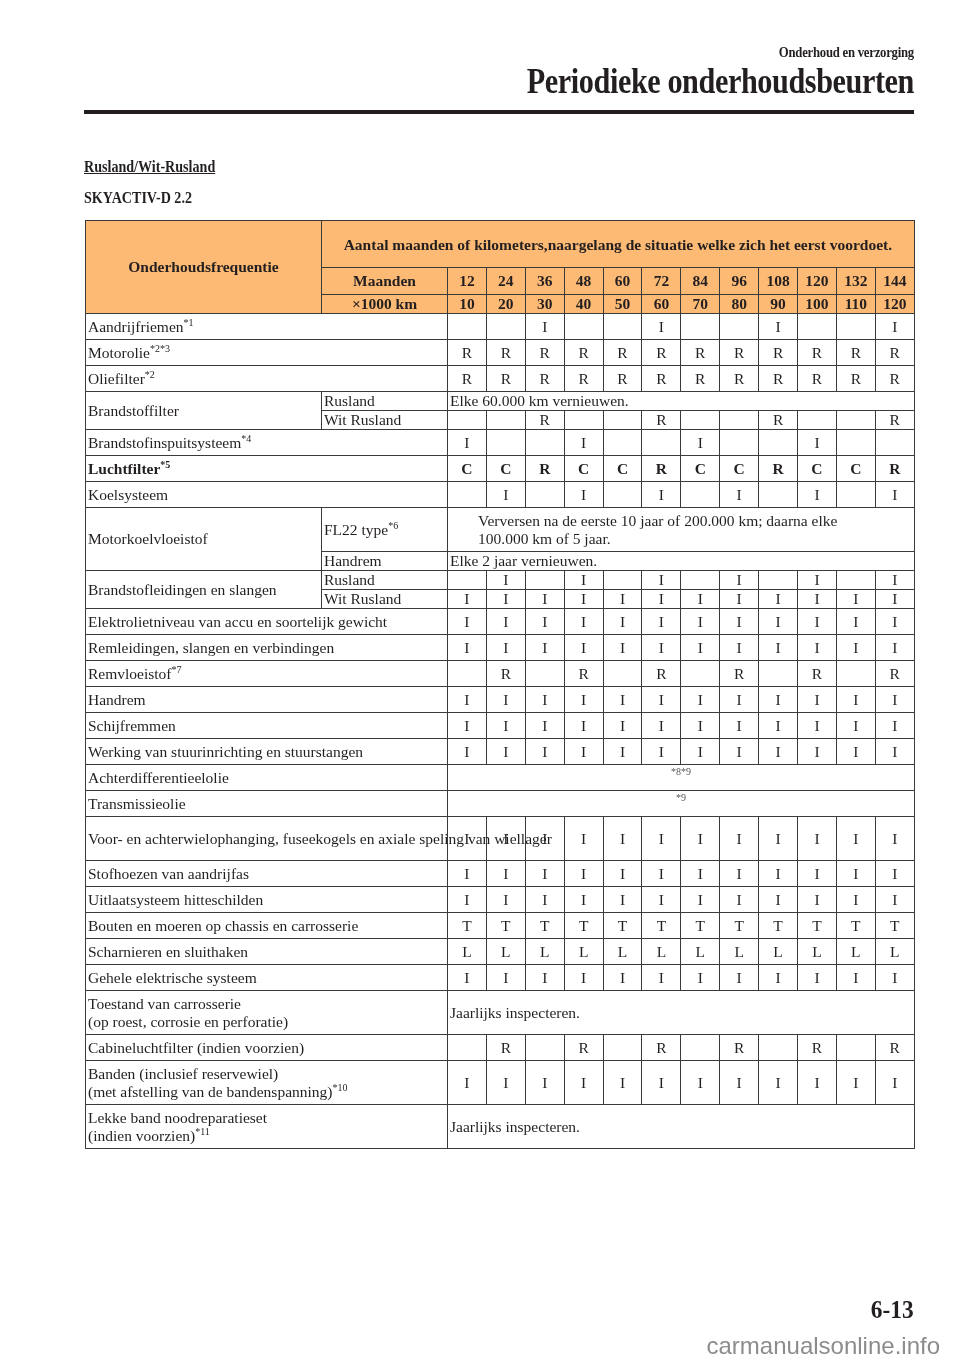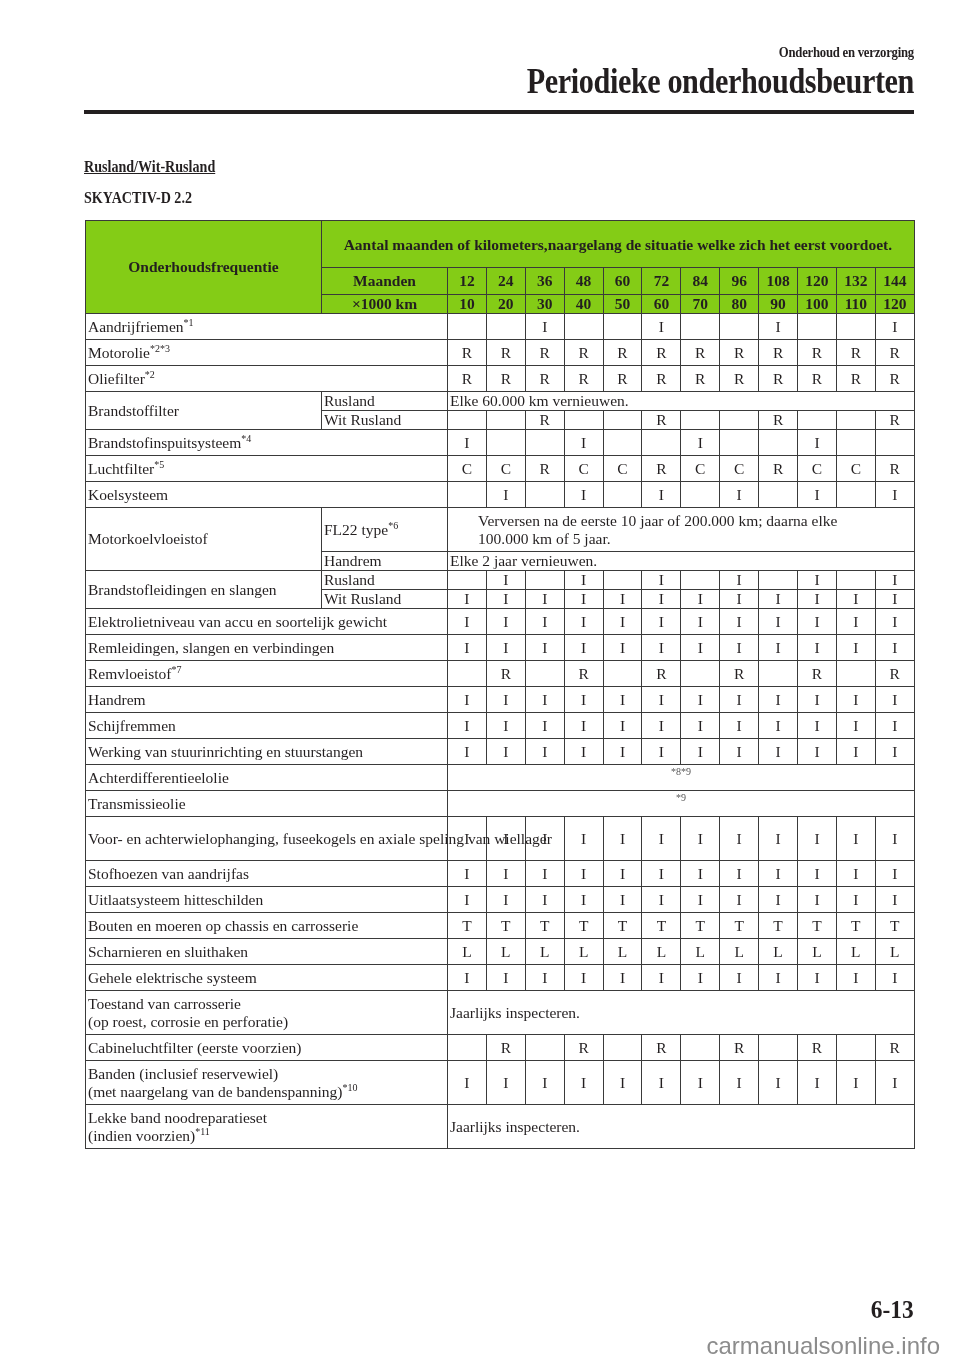--- a/index.html
+++ b/index.html
@@ -11,21 +11,21 @@
          letter-spacing: -0.5px; transform: scaleX(0.84); transform-origin: right top; white-space: nowrap; }
   .hdr-rule { position: absolute; left: 84px; right: 46px; top: 110px; height: 4px; background: #231f20; }
   .sub-region { position: absolute; left: 84px; top: 158px; font-size: 16px; font-weight: bold;
          text-decoration: underline; transform: scaleX(0.88); transform-origin: left top; }
   .sub-engine { position: absolute; left: 84px; top: 189px; font-size: 16px; font-weight: bold;
          transform: scaleX(0.88); transform-origin: left top; }
 
   table.sched { position: absolute; left: 85px; top: 220px; width: 829px; border-collapse: collapse;
          table-layout: fixed; font-size: 15.5px; }
   table.sched td, table.sched th { border: 1.5px solid #3a3a3a; padding: 0 2px; line-height: 18px; }
-  table.sched th { background: #84cc16; font-weight: bold; text-align: center; }
+  table.sched th { background: #fdba74; font-weight: bold; text-align: center; }
   table.sched td.lbl { text-align: left; padding-left: 2px; white-space: nowrap; }
   table.sched td.lbl.wrap { white-space: normal; }
   table.sched td.v { text-align: center; }
   table.sched td.span { text-align: left; }
   sup { font-size: 10px; line-height: 0; vertical-align: 6px; }
   .note { font-size: 10px; vertical-align: top; display: inline-block; margin-top: -2px; color: #555; }
   td.notecell { vertical-align: top; text-align: center; height: 24px; }
 
   .page-num { position: absolute; right: 46px; top: 1295px; font-size: 26px; font-weight: bold;
          transform: scaleX(0.9); transform-origin: right top; }
@@ -158,21 +158,21 @@
         <td class="v">I</td>
         <td class="v"></td>
         <td class="v"></td>
         <td class="v">I</td>
         <td class="v"></td>
         <td class="v"></td>
         <td class="v">I</td>
         <td class="v"></td>
         <td class="v"></td>
       </tr>
-      <tr style="height: 26px;">
+      <tr style="height: 26px; font-weight: bold;">
         <td class="lbl" colspan="2"><span>Luchtfilter</span><sup>*5</sup></td>
         <td class="v">C</td>
         <td class="v">C</td>
         <td class="v">R</td>
         <td class="v">C</td>
         <td class="v">C</td>
         <td class="v">R</td>
         <td class="v">C</td>
         <td class="v">C</td>
         <td class="v">R</td>
@@ -421,36 +421,36 @@
         <td class="v">I</td>
         <td class="v">I</td>
         <td class="v">I</td>
         <td class="v">I</td>
       </tr>
       <tr style="height: 44px; margin-top: 20px;">
         <td class="lbl wrap" colspan="2"><span>Toestand van carrosserie</span><br><span>(op roest, corrosie en perforatie)</span></td>
         <td class="span" colspan="12">Jaarlijks inspecteren.</td>
       </tr>
       <tr style="height: 26px;">
-        <td class="lbl" colspan="2"><span>Cabineluchtfilter (eerste voorzien)</span></td>
+        <td class="lbl" colspan="2"><span>Cabineluchtfilter (indien voorzien)</span></td>
         <td class="v"></td>
         <td class="v">R</td>
         <td class="v"></td>
         <td class="v">R</td>
         <td class="v"></td>
         <td class="v">R</td>
         <td class="v"></td>
         <td class="v">R</td>
         <td class="v"></td>
         <td class="v">R</td>
         <td class="v"></td>
         <td class="v">R</td>
       </tr>
       <tr style="height: 44px;">
-        <td class="lbl wrap" colspan="2"><span>Banden (inclusief reservewiel)</span><br><span>(met naargelang van de bandenspanning)</span><sup>*10</sup></td>
+        <td class="lbl wrap" colspan="2"><span>Banden (inclusief reservewiel)</span><br><span>(met afstelling van de bandenspanning)</span><sup>*10</sup></td>
         <td class="v">I</td>
         <td class="v">I</td>
         <td class="v">I</td>
         <td class="v">I</td>
         <td class="v">I</td>
         <td class="v">I</td>
         <td class="v">I</td>
         <td class="v">I</td>
         <td class="v">I</td>
         <td class="v">I</td>

